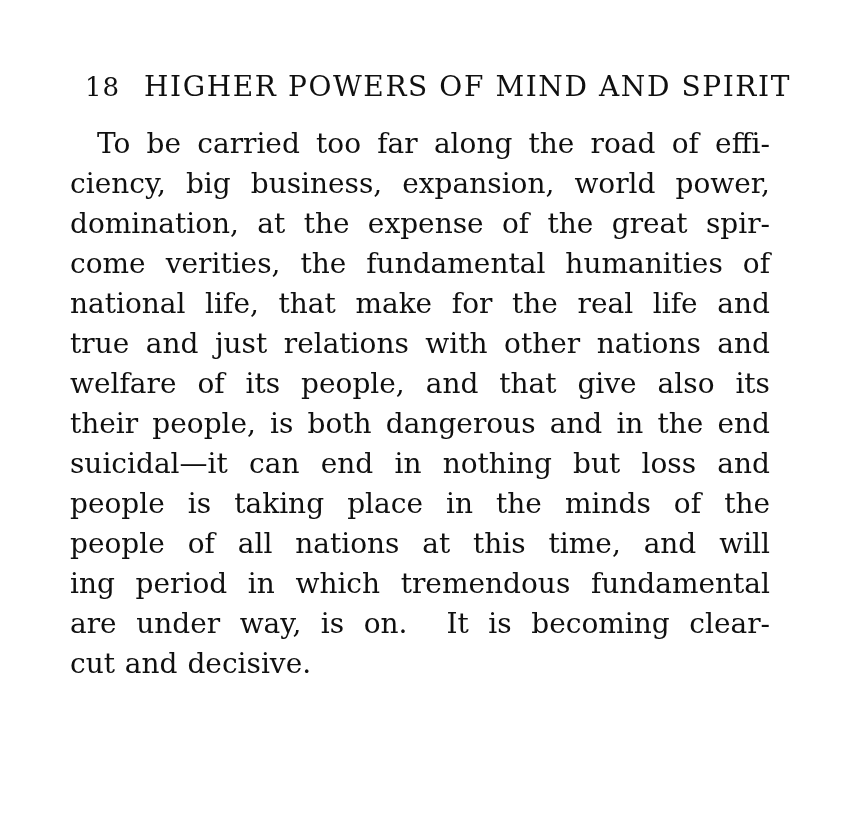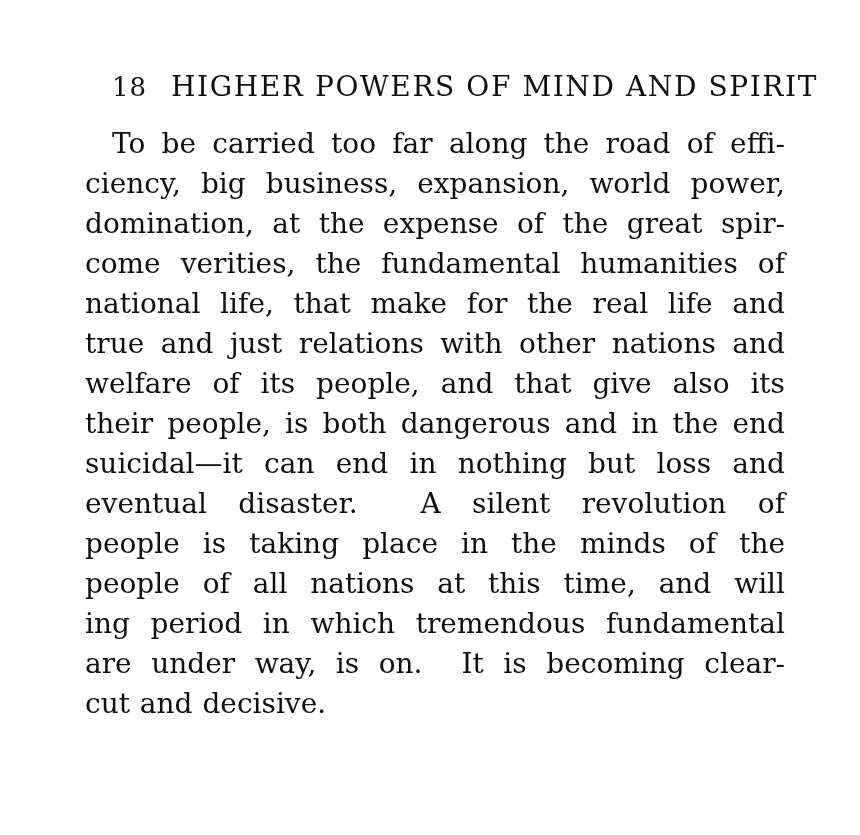--- a/index.html
+++ b/index.html
@@ -23,28 +23,27 @@
     width: 700px;
     display: flex;
     align-items: baseline;
     font-size: 28px;
     white-space: nowrap;
   }
   .pagenum {
     font-size: 26px;
     margin-right: 24px;
     letter-spacing: 1px;
-    margin-left: 27px;
   }
   .head-title {
     letter-spacing: 1.6px;
   }
   .paragraph {
     position: absolute;
-    left: 85px;
+    left: 70px;
     top: 124px;
     width: 700px;
     font-size: 28px;
     line-height: 40px;
   }
   .line {
     text-align: justify;
     text-align-last: justify;
     word-spacing: 1px;
   }
@@ -66,20 +65,19 @@
   <div class="paragraph">
     <div class="line indent">To be carried too far along the road of effi-</div>
     <div class="line">ciency, big business, expansion, world power,</div>
     <div class="line">domination, at the expense of the great spir-</div>
     <div class="line">come verities, the fundamental humanities of</div>
     <div class="line">national life, that make for the real life and</div>
     <div class="line">true and just relations with other nations and</div>
     <div class="line">welfare of its people, and that give also its</div>
     <div class="line">their people, is both dangerous and in the end</div>
     <div class="line">suicidal—it can end in nothing but loss and</div>
-    <div class="line">eventual disaster.&nbsp; A silent revolution of</div>
     <div class="line">people is taking place in the minds of the</div>
     <div class="line">people of all nations at this time, and will</div>
     <div class="line">ing period in which tremendous fundamental</div>
     <div class="line">are under way, is on.&nbsp; It is becoming clear-</div>
     <div class="line last">cut and decisive.</div>
   </div>
 </div>
 
 </body></html>

